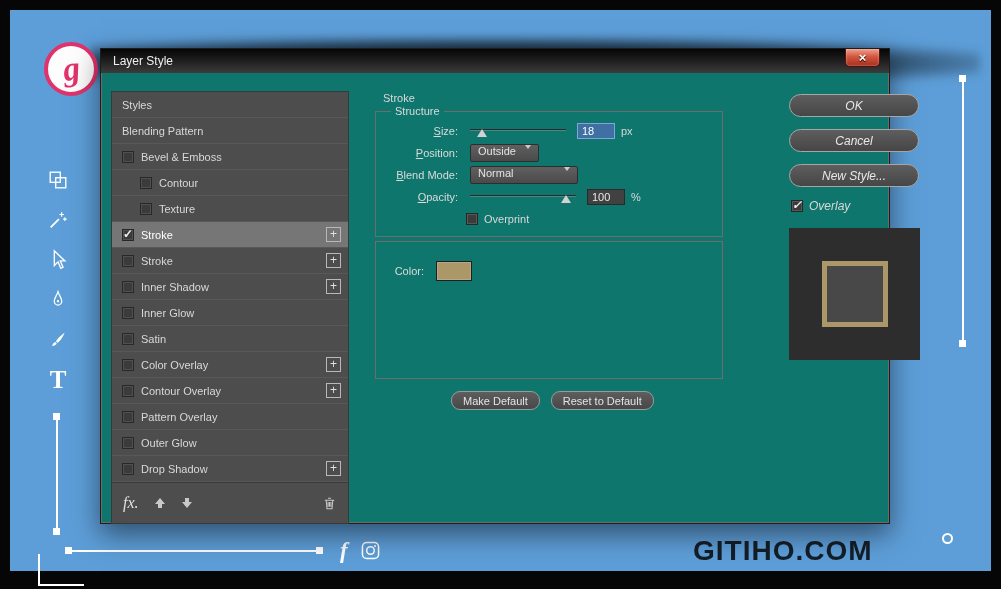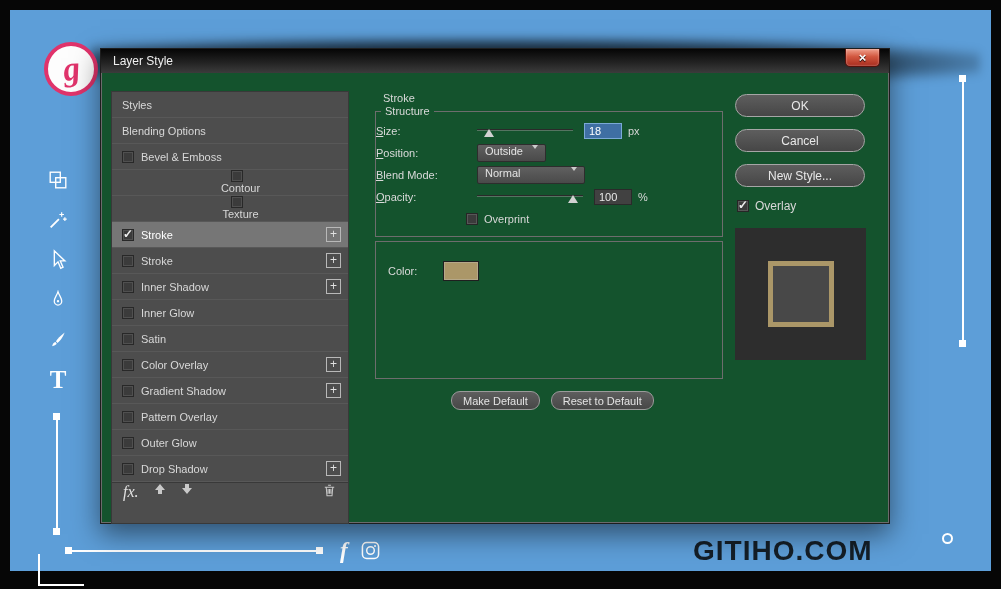--- a/index.html
+++ b/index.html
@@ -23,63 +23,63 @@
   .circle-mark { position:absolute; left:932px; top:523px; width:11px; height:11px; border:2px solid #fff;
     border-radius:50%; z-index:3; }
   .corner-bl { position:absolute; left:28px; top:544px; width:46px; height:32px;
     border-left:2px solid #fff; border-bottom:2px solid #fff; z-index:3; }
   .social { position:absolute; left:330px; top:529px; display:flex; gap:13px; align-items:center; z-index:4; }
   .fb { color:#fff; font-family:"Liberation Serif", serif; font-size:23px; font-weight:bold; font-style:italic; line-height:1;}
   .watermark { position:absolute; left:683px; top:525px; font-size:28px; font-weight:bold; color:#141e27;
     letter-spacing:1px; z-index:4; }
 
   
-  .dialog { position:absolute; left:90px; top:38px; width:790px; height:476px; background:#14532d;
+  .dialog { position:absolute; left:90px; top:38px; width:790px; height:476px; background:#0f766e;
     border:1px solid #1d1d1d; box-shadow:0 10px 26px rgba(0,0,0,.5), inset 0 0 0 1px #6b6b6b;
     color:#d8d8d8; font-size:11px; z-index:10; }
   .titlebar { position:absolute; left:0; top:0; right:0; height:24px;
     background:linear-gradient(#050505, #222 55%, #3c3c3c); display:flex; align-items:center;
     padding-left:12px; color:#f0f0f0; font-size:12px; }
   .close-btn { position:absolute; top:0; right:9px; width:35px; height:18px;
     background:linear-gradient(#f0a08c, #d2573f 45%, #a82c1e); border:1px solid #58110a; border-top:none;
     border-radius:0 0 5px 5px; color:#fff; display:flex; align-items:center; justify-content:center;
     cursor:pointer; box-shadow:inset 0 0 2px rgba(255,255,255,.6); }
   .close-btn::before { content:"×"; font-size:13px; font-weight:bold; text-shadow:0 1px 1px #000; line-height:1; }
 
   
   .styles-panel { position:absolute; left:10px; top:42px; width:238px; height:433px; background:#4d4d4d;
     border:1px solid #393939; display:flex; flex-direction:column; }
   .styles-rows { flex:1; }
   .srow { height:26px; display:flex; align-items:center; padding:0 7px 0 10px;
     border-bottom:1px solid #585858; cursor:pointer; }
-  .srow.indent { padding-left:28px;flex-direction:column; }
+  .srow.indent { padding-left:28px; }
   .srow.sel { background:#767676; color:#fff; }
   .cb { width:12px; height:12px; background:#3b3b3b; border:1px solid #282828; margin-right:7px;
     position:relative; flex:none; box-shadow:inset 0 0 0 1px rgba(120,120,120,.35); cursor:pointer; }
   .cb.checked::after { content:"✓"; position:absolute; left:0px; top:-3px; color:#f0f0f0; font-size:12px;
     font-weight:bold; }
   .lbl { flex:1; white-space:nowrap; overflow:hidden; }
   .plus { width:15px; height:15px; border:1px solid #b8b8b8; color:#e2e2e2; flex:none; text-align:center;
     line-height:13px; font-size:12px; cursor:pointer; }
   .plus::before { content:"+"; }
-  .list-footer { height:42px; border-top:1px solid #393939; display:flex; align-items:flex-start;
+  .list-footer { height:42px; border-top:1px solid #393939; display:flex; align-items:center;
     padding:0 11px; gap:15px; }
   .fx-label { font-style:italic; font-family:"Liberation Serif", serif; font-size:16px; color:#e0e0e0;
     cursor:pointer; }
   .arrow-btn { cursor:pointer; display:flex; align-items:center; }
   .trash { margin-left:auto; cursor:pointer; display:flex; align-items:center; }
 
   
   .settings { position:absolute; left:258px; top:40px; width:392px; height:445px; }
   .sec-title { position:absolute; left:24px; top:3px; }
   fieldset { border:1px solid #6d6d6d; }
-  legend { margin-left:5px; padding:0 4px; font-size:11px; color:#dadada; }
+  legend { margin-left:15px; padding:0 4px; font-size:11px; color:#dadada; }
   .structure { position:absolute; left:16px; top:16px; width:348px; height:132px; padding:2px 8px 0 0; }
   .frow { display:flex; align-items:center; height:21px; margin:1px 0; }
-  .flabel { width:82px; text-align:left; margin-right:19px; color:#dadada; }
+  .flabel { width:82px; text-align:right; margin-right:12px; color:#dadada; }
   .hot::first-letter { text-decoration:underline; }
   .slider { position:relative; width:96px; height:14px; margin-right:11px; cursor:pointer; }
   .slider .track { position:absolute; left:0; right:0; top:5px; height:1px; background:#2a2a2a;
     box-shadow:0 1px 0 rgba(150,150,150,.5); }
   .slider .thumb { position:absolute; top:5px; width:0; height:0; border-left:5px solid transparent;
     border-right:5px solid transparent; border-bottom:8px solid #d2d2d2; cursor:pointer; }
   .num-input { width:38px; height:16px; border:1px solid #2a2a2a; background:#414141; color:#e8e8e8;
     font-size:11px; padding:1px 4px; font-family:"Liberation Sans", sans-serif; }
   .num-input.selected { background:#3f6fa3; border-color:#7aa9d6; color:#fff; }
   .unit { margin-left:6px; }
@@ -94,21 +94,21 @@
     font-size:12px; font-weight:bold; }
   .fill-box { position:absolute; left:16px; top:152px; width:348px; height:138px; padding:8px 10px; }
   .swatch { width:36px; height:20px; border:1px solid #1f1f1f; box-shadow:inset 0 0 0 1px rgba(200,200,200,.35);
     cursor:pointer; }
   .mid-buttons { position:absolute; left:92px; top:302px; display:flex; gap:11px;align-items:center; }
   .ps-btn { height:19px; padding:0 11px; border:1px solid #9a9a9a; border-radius:9px;
     background:linear-gradient(#5e5e5e, #474747); color:#e3e3e3; font-size:11px; display:flex;
     align-items:center; cursor:pointer; white-space:nowrap; }
 
   
-  .right-col { position:absolute; left:634px; top:45px; width:132px; }
+  .right-col { position:absolute; left:688px; top:45px; width:132px;font-style:italic; }
   .big-btn { width:130px; height:23px; border:1px solid #a6a6a6; border-radius:12px;
     background:linear-gradient(#5e5e5e, #464646); color:#e8e8e8; font-size:12px; display:flex;
     align-items:center; justify-content:center; margin-bottom:12px; cursor:pointer; }
   .preview-row { display:flex; align-items:center; margin-top:6px; padding-left:2px; font-size:12px; }
   .preview-box { margin-top:15px; width:131px; height:132px; background:#2d2d2d;
     display:flex; align-items:center; justify-content:center; }
   .preview-square { width:66px; height:66px; border:5px solid #ab9768; background:#484848; }
 </style>
 </head>
 <body>
@@ -187,21 +187,21 @@
         <span>Layer Style</span>
       </div>
       <div class="close-btn"></div>
 
       <div class="styles-panel">
         <div class="styles-rows">
           <div class="srow">
             <span class="lbl">Styles</span>
           </div>
           <div class="srow">
-            <span class="lbl">Blending Options</span>
+            <span class="lbl">Blending Pattern</span>
           </div>
           <div class="srow">
             <span class="cb"></span>
             <span class="lbl">Bevel &amp; Emboss</span>
           </div>
           <div class="srow indent">
             <span class="cb"></span>
             <span class="lbl">Contour</span>
           </div>
           <div class="srow indent">
@@ -231,21 +231,21 @@
             <span class="cb"></span>
             <span class="lbl">Satin</span>
           </div>
           <div class="srow">
             <span class="cb"></span>
             <span class="lbl">Color Overlay</span>
             <span class="plus"></span>
           </div>
           <div class="srow">
             <span class="cb"></span>
-            <span class="lbl">Gradient Shadow</span>
+            <span class="lbl">Contour Overlay</span>
             <span class="plus"></span>
           </div>
           <div class="srow">
             <span class="cb"></span>
             <span class="lbl">Pattern Overlay</span>
           </div>
           <div class="srow">
             <span class="cb"></span>
             <span class="lbl">Outer Glow</span>
           </div>

